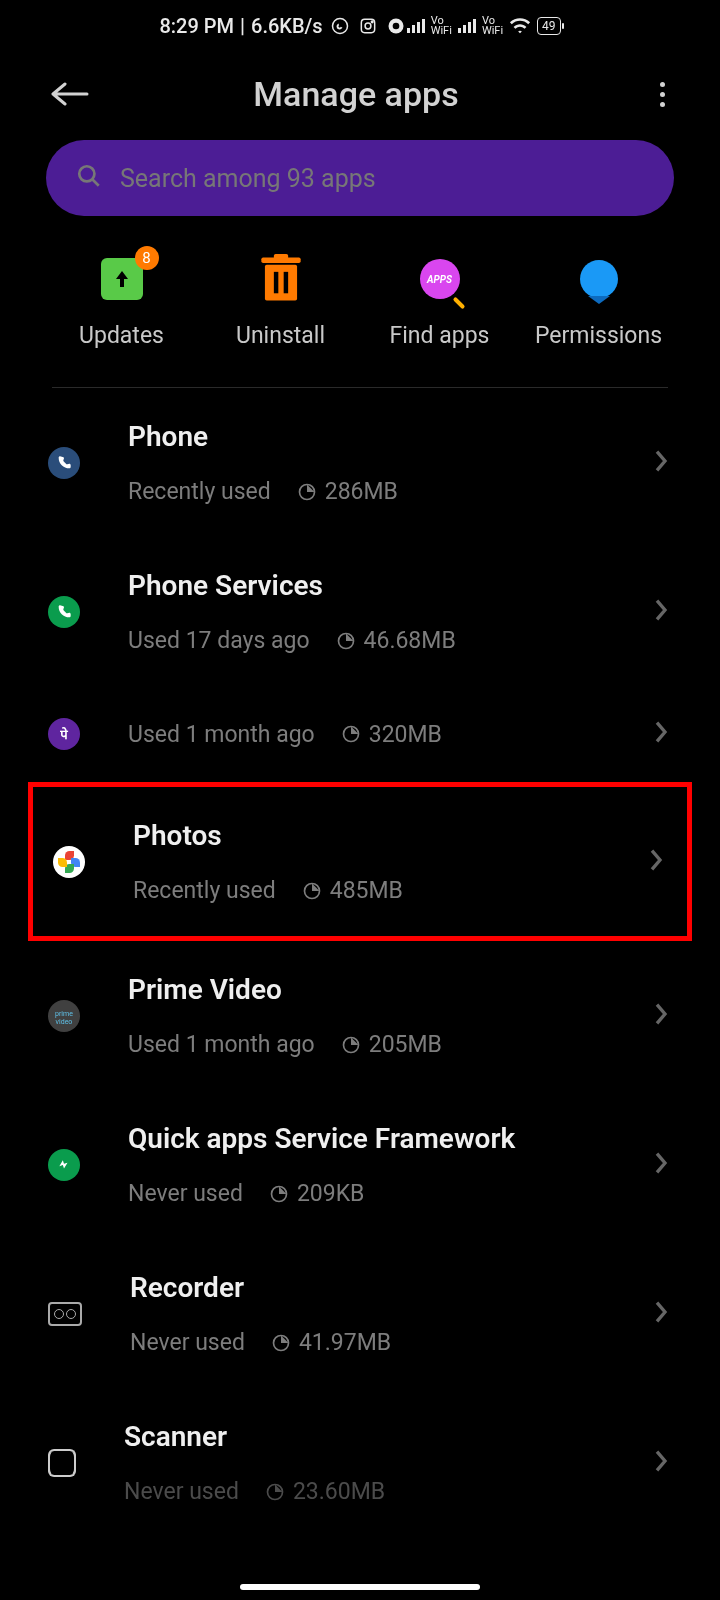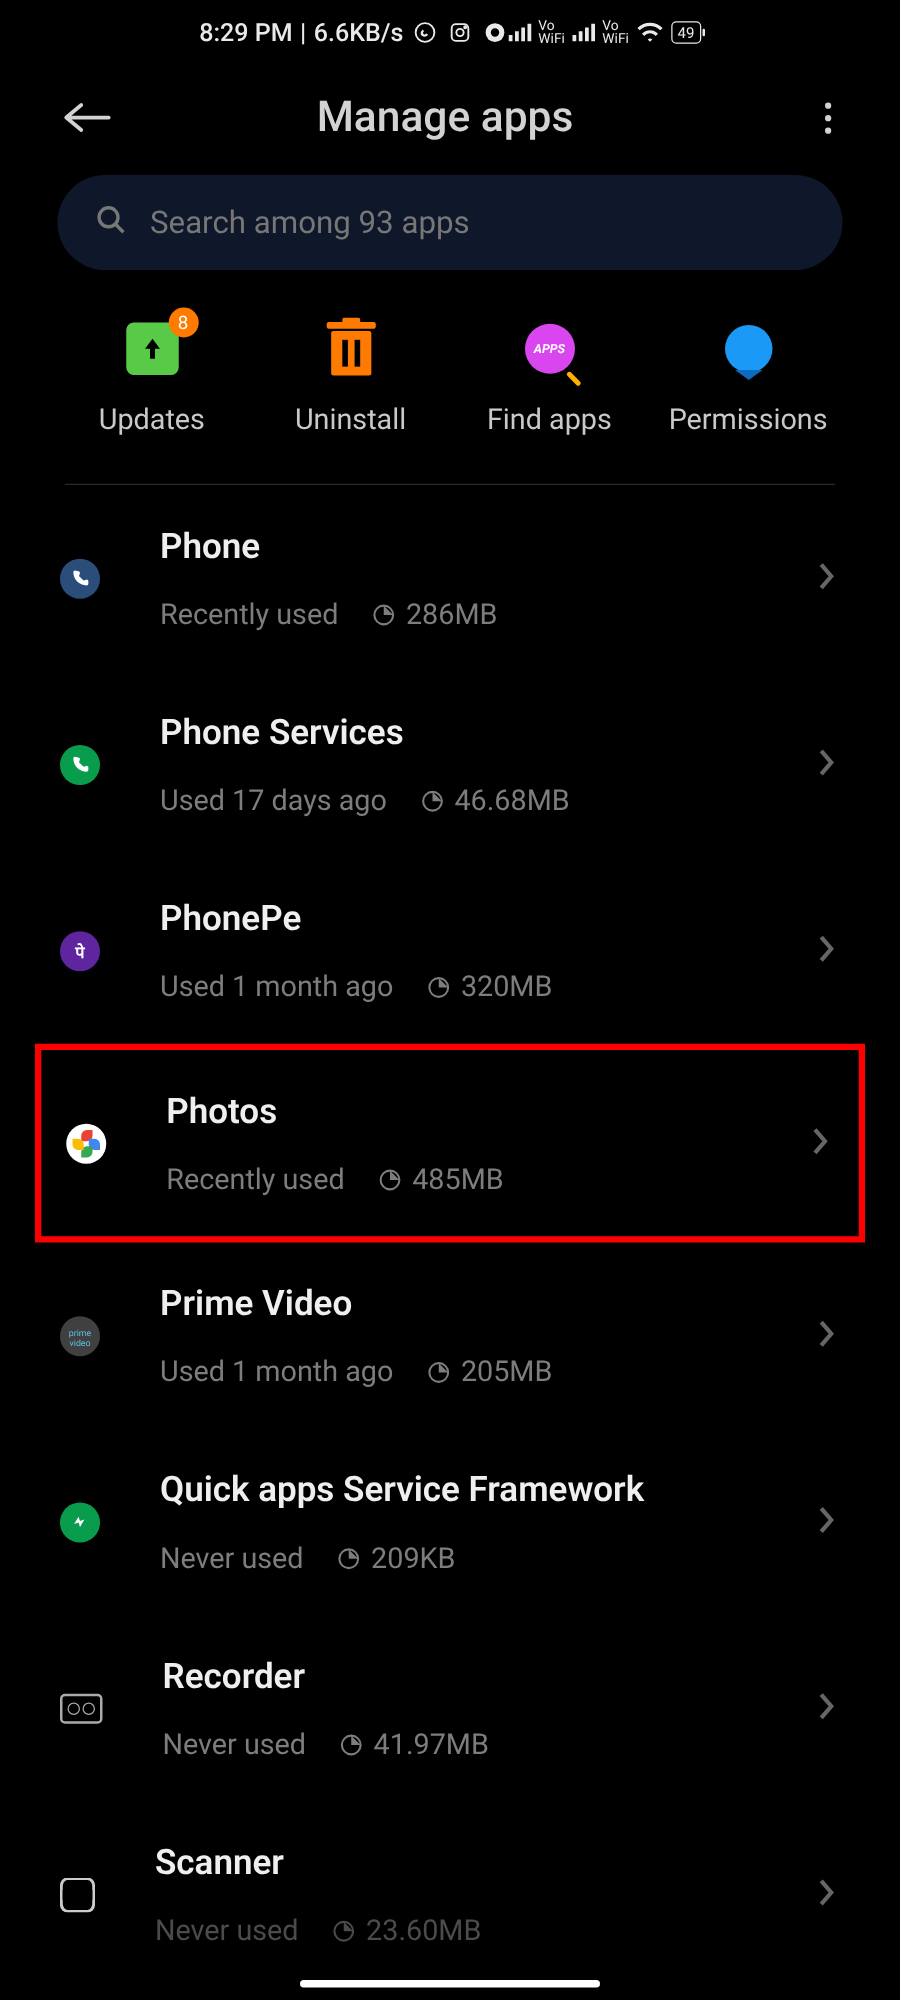--- a/index.html
+++ b/index.html
@@ -22,21 +22,21 @@
 
     
     .header { display:flex; align-items:center; padding:26px 36px 24px 48px; }
     .back-icon { width:44px; height:44px; display:flex; align-items:center; justify-content:center; cursor:pointer; }
     .page-title { flex:1; text-align:center; font-size:34px; font-weight:500; color:#d2d2d2; margin-left:-20px; }
     .menu-icon { width:44px; height:44px; display:flex; flex-direction:column; align-items:center; justify-content:center; gap:5px; cursor:pointer; }
     .menu-icon span { width:5px; height:5px; background:#d2d2d2; border-radius:50%; }
 
     
     .search-wrap { padding:0 46px; }
-    .search-bar { background:#0f172a; border-radius:40px; height:76px; display:flex; align-items:center; padding:0 30px; gap:18px; }
+    .search-bar { background:#4c1d95; border-radius:40px; height:76px; display:flex; align-items:center; padding:0 30px; gap:18px; }
     .search-bar input { flex:1; background:transparent; border:none; outline:none; color:#888; font-size:25px; }
     .search-bar input::placeholder { color:#777; }
 
     
     .actions { display:flex; justify-content:space-around; padding:40px 42px 38px 42px; }
     .action { display:flex; flex-direction:column; align-items:center; gap:20px; cursor:pointer; width:140px; }
     .action-icon-wrap { width:46px; height:46px; position:relative; display:flex; align-items:center; justify-content:center; }
     .action-label { font-size:23px; color:#c9c9c9; }
     .updates-icon { width:42px; height:42px; background:#59ca48; border-radius:6px; display:flex; align-items:center; justify-content:center; }
     .badge { position:absolute; top:-10px; right:-14px; background:#ff7a00; color:#fff; font-size:15px; min-width:24px; height:24px; border-radius:50%; display:flex; align-items:center; justify-content:center; }
@@ -258,21 +258,20 @@
       </div>
     </div>
     <div class="chev"><svg viewBox="0 0 10 18" fill="none" stroke="#666" stroke-width="2.5">
           <path d="M2 2l6 7-6 7"></path>
         </svg></div>
   </div>
 
   <div class="app-row">
     <div class="app-icon ic-phonepe">पे</div>
     <div class="app-info">
-      <div class="app-name">PhonePe</div>
       <div class="app-meta">
         <span class="app-usage">Used 1 month ago</span>
         <span class="app-size">
           <svg viewBox="0 0 24 24" width="20" height="20" fill="none" stroke="#7d7d7d" stroke-width="2">
               <circle cx="12" cy="12" r="9"></circle>
               <path d="M12 3v9h9" fill="#7d7d7d" stroke="none"></path>
             </svg>
           <span>320MB</span>
         </span>
       </div>

